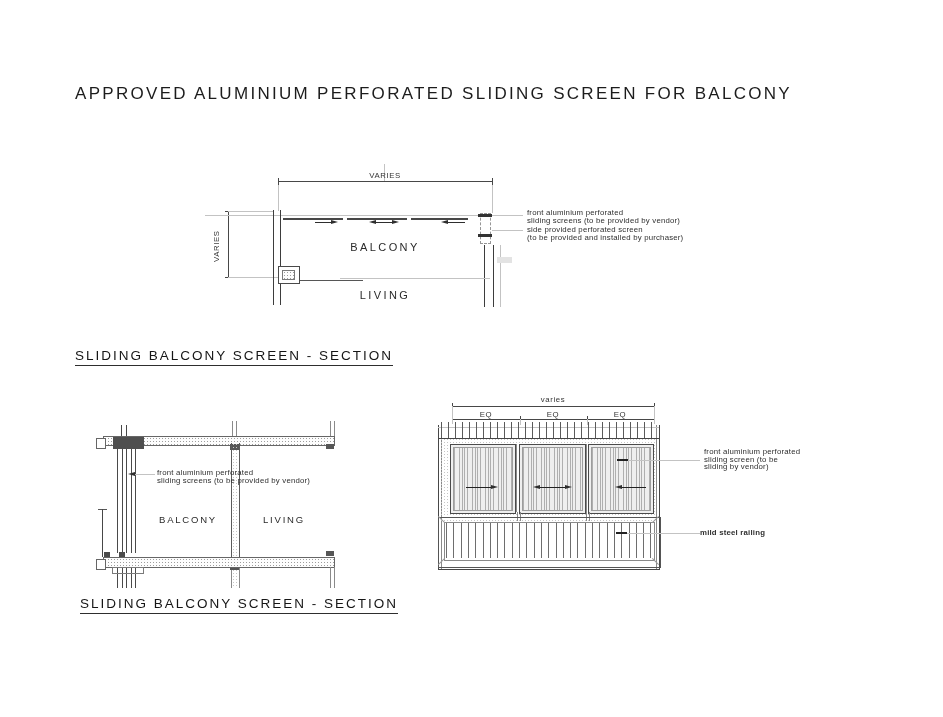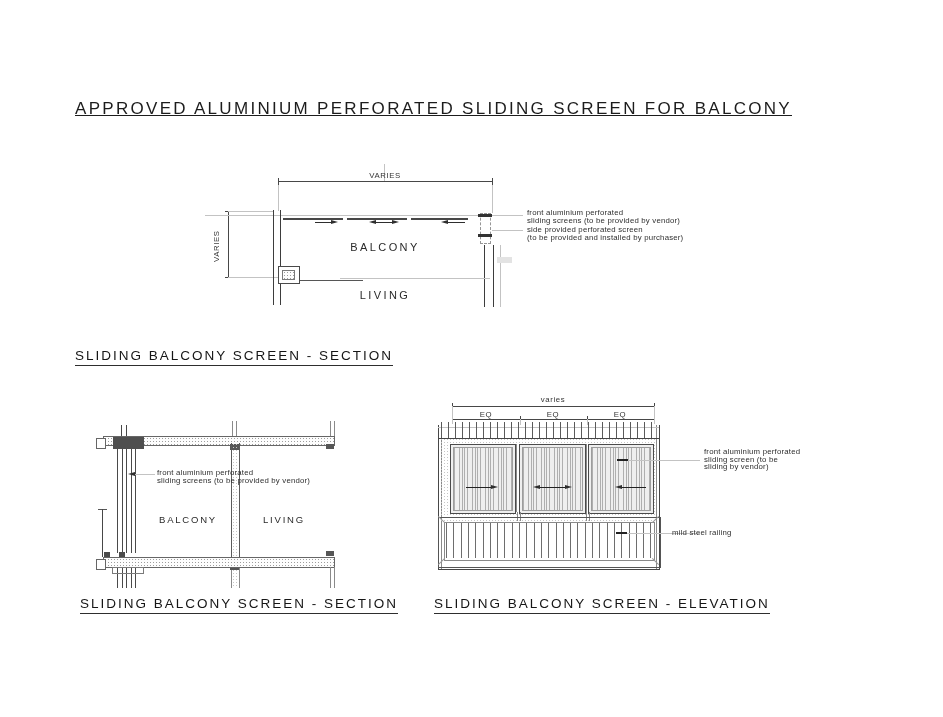--- a/index.html
+++ b/index.html
@@ -35,21 +35,21 @@
   .panel{position:absolute;top:444px;height:68px;border:1px solid #4a4a4a;background:#efefef;}
   .panel-in{position:absolute;inset:2px;border:1px solid #9d9d9d;
             background:repeating-linear-gradient(90deg,rgba(112,112,112,.5) 0 0.8px,rgba(0,0,0,0) 0.8px 2.6px);}
   .mitre{position:absolute;width:9px;height:1px;background:#9a9a9a;}
 </style>
 </head>
 <body>
 
 <div class="sheet">
 
-  <div class="main-title" style="left:75px;top:99px;text-decoration:underline;">APPROVED ALUMINIUM PERFORATED SLIDING SCREEN FOR BALCONY</div>
+  <div class="main-title" style="left:75px;top:84px;">APPROVED ALUMINIUM PERFORATED SLIDING SCREEN FOR BALCONY</div>
 
   <div class="abs" style="inset:0;">
 
     <div class="vl light" style="left:278px;top:181px;height:30px;"></div>
     <div class="vl light" style="left:492px;top:181px;height:32px;"></div>
     <div class="vl light" style="left:384px;top:164px;height:17px;"></div>
     <div class="hl" style="left:278px;top:181px;width:214px;"></div>
     <div class="vl" style="left:278px;top:178px;height:7px;"></div>
     <div class="vl" style="left:492px;top:178px;height:7px;"></div>
     <div class="dim ctr" style="left:385px;top:171px;">VARIES</div>
@@ -210,19 +210,18 @@
     <div class="mitre" style="left:437px;top:561px;transform:rotate(-45deg);"></div>
     <div class="mitre" style="left:651px;top:561px;transform:rotate(45deg);"></div>
 
     <div class="abs" style="left:617px;top:459px;width:11px;height:2.2px;background:#222;"></div>
     <div class="hl light" style="left:628px;top:460px;width:72px;"></div>
     <div class="ann" style="left:704px;top:448px;">front aluminium perforated</div>
     <div class="ann" style="left:704px;top:455.5px;">sliding screen (to be</div>
     <div class="ann" style="left:704px;top:463px;">sliding by vendor)</div>
     <div class="abs" style="left:616px;top:532px;width:11px;height:2.2px;background:#222;"></div>
     <div class="hl light" style="left:627px;top:533px;width:73px;"></div>
-    <div class="ann" style="left:672px;top:529px;">mild steel railing</div>
+    <div class="ann" style="left:700px;top:529px;font-weight:bold;">mild steel railing</div>
   </div>
 
   <div class="sect-title" style="left:80px;top:596px;">SLIDING BALCONY SCREEN - SECTION</div>
-  <div class="sect-title" style="left:434px;top:596px;">SLIDING BALCONY SCREEN - ELEVATION</div>
 
 </div>
 
 </body></html>

